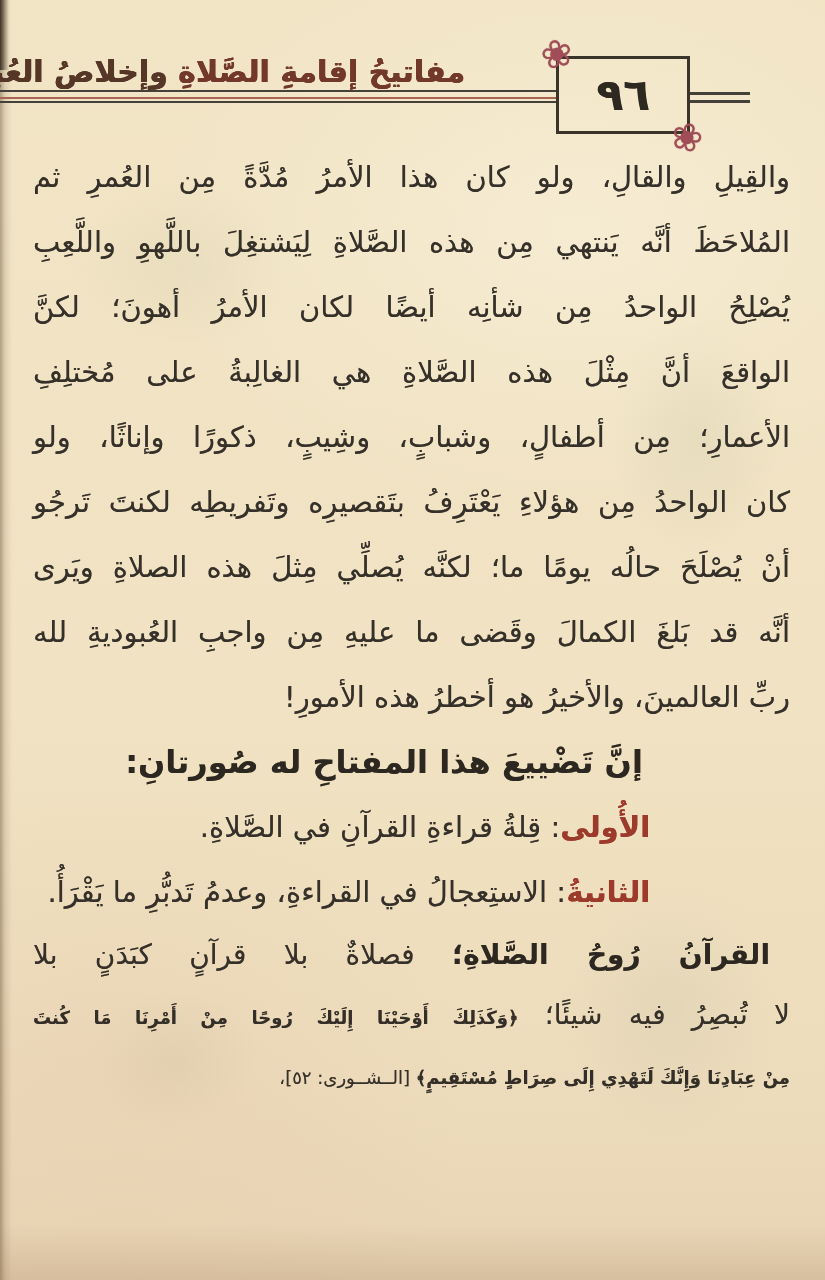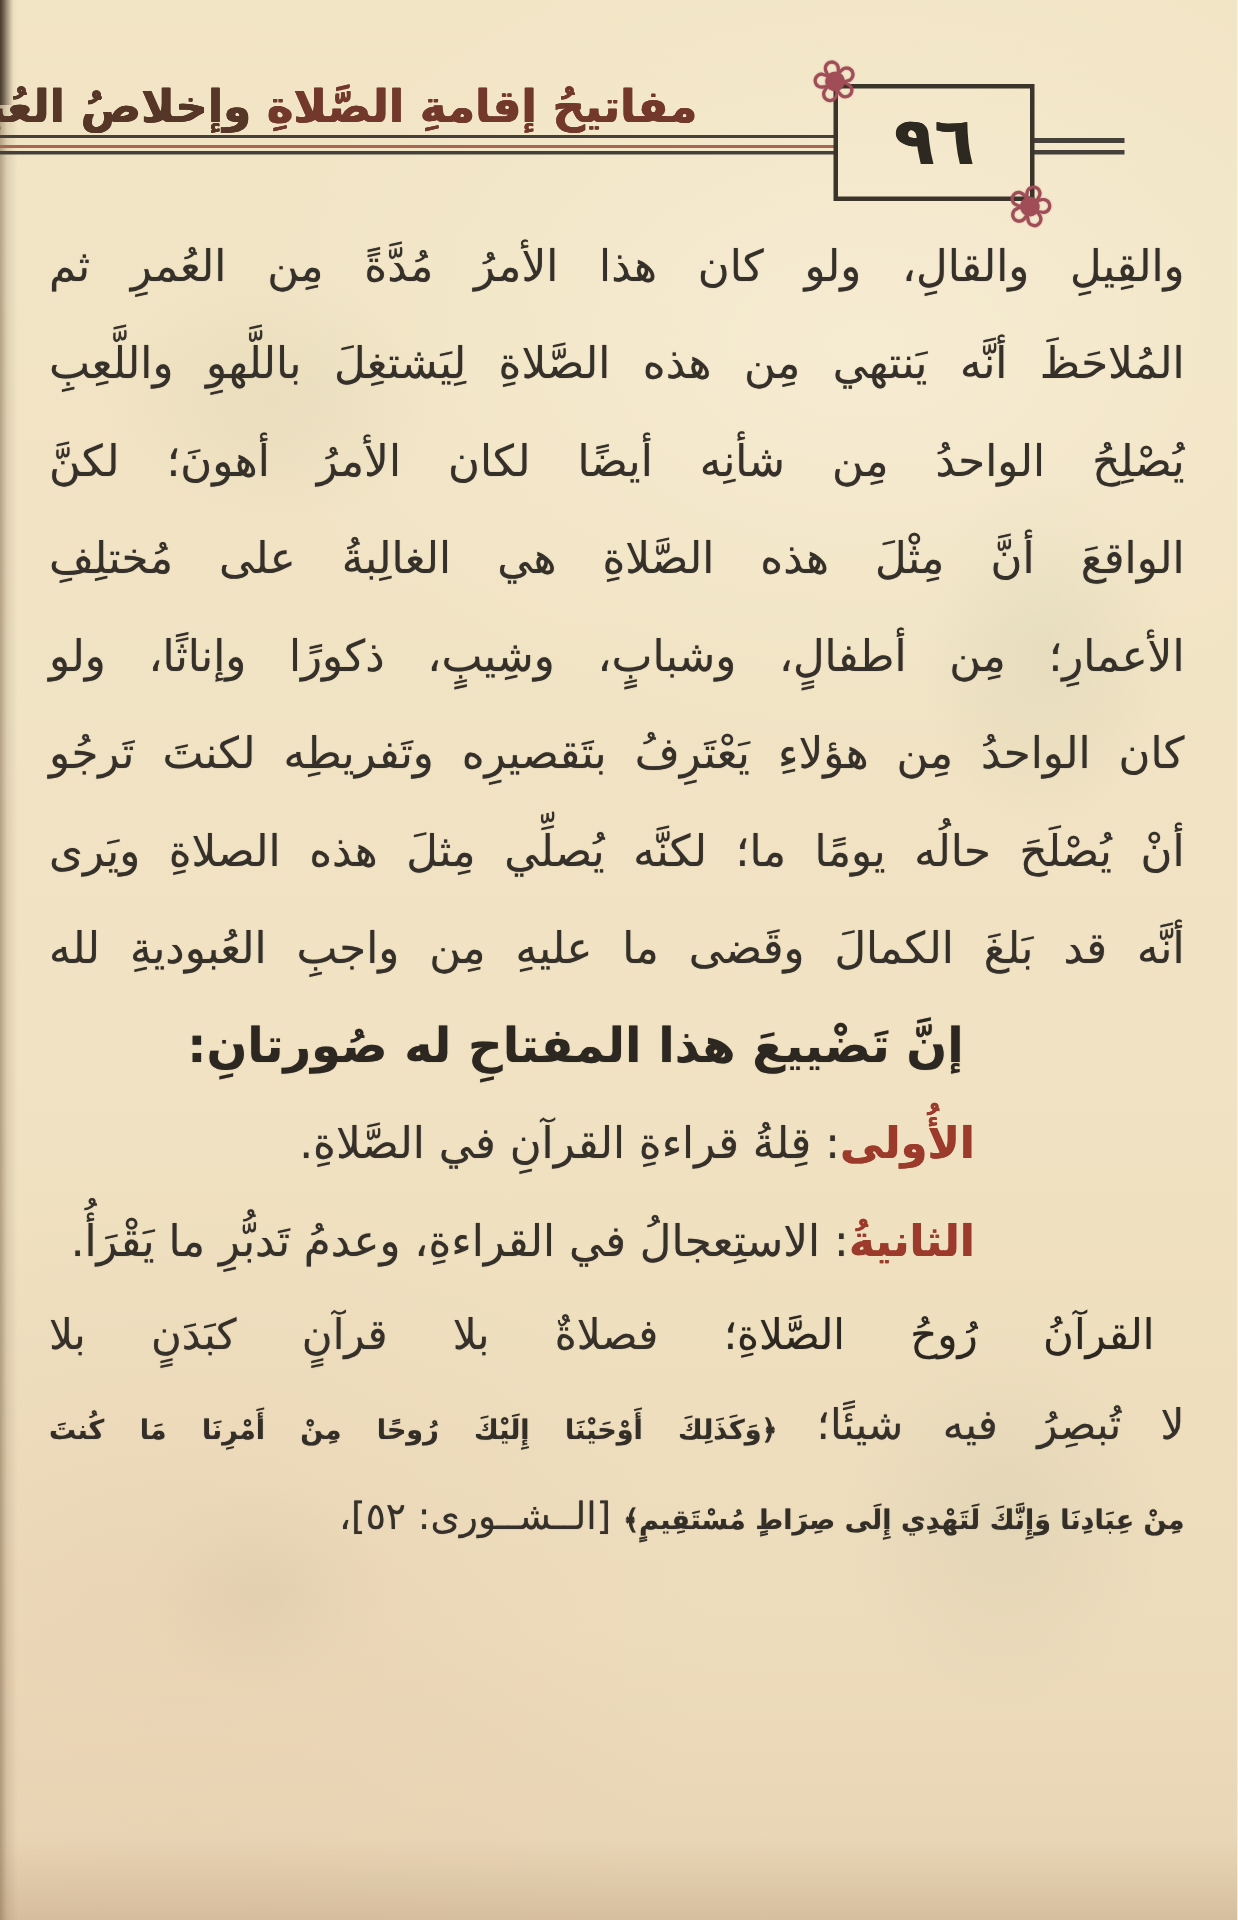--- a/index.html
+++ b/index.html
@@ -63,23 +63,23 @@
     text-shadow:0 0 0.6px rgba(55,45,35,0.55);
   }
   .line{display:block;}
   .p1 .line{height:65px;line-height:65px;font-size:29px;}
   .jl{text-align:justify;text-align-last:justify;}
   .el{text-align:right;}
   .p2-line{height:65px;line-height:65px;font-size:32px;font-weight:bold;color:#2c2720;padding-right:55px;text-align:center;}
   .label-line{height:65px;line-height:65px;font-size:29px;padding-right:140px;text-align:right;}
   .label-red{color:#9c3a2c;font-weight:bold;text-shadow:0.4px 0 0 currentColor;}
   .p5 .line{height:60px;line-height:60px;font-size:28px;}
-  .bold-seg{font-weight:normal;color:#2c2720;}
+  .bold-seg{font-weight:bold;color:#2c2720;}
   .quran{font-size:18px;font-weight:bold;color:#332e27;}
-  .citation{font-size:25px;}
+  .citation{font-size:18px;}
 </style>
 </head>
 <body>
 
 <div class="page">
 
   <div class="left-edge"></div>
   <div class="left-edge-top"></div>
   <div class="stain s1"></div>
   <div class="stain s2"></div>
@@ -101,20 +101,21 @@
 
     <div class="p1">
       <div class="line jl">والقِيلِ والقالِ، ولو كان هذا الأمرُ مُدَّةً مِن العُمرِ ثم</div>
       <div class="line jl">المُلاحَظَ أنَّه يَنتهي مِن هذه الصَّلاةِ لِيَشتغِلَ باللَّهوِ واللَّعِبِ</div>
       <div class="line jl">يُصْلِحُ الواحدُ مِن شأنِه أيضًا لكان الأمرُ أهونَ؛ لكنَّ</div>
       <div class="line jl">الواقعَ أنَّ مِثْلَ هذه الصَّلاةِ هي الغالِبةُ على مُختلِفِ</div>
       <div class="line jl">الأعمارِ؛ مِن أطفالٍ، وشبابٍ، وشِيبٍ، ذكورًا وإناثًا، ولو</div>
       <div class="line jl">كان الواحدُ مِن هؤلاءِ يَعْتَرِفُ بتَقصيرِه وتَفريطِه لكنتَ تَرجُو</div>
       <div class="line jl">أنْ يُصْلَحَ حالُه يومًا ما؛ لكنَّه يُصلِّي مِثلَ هذه الصلاةِ ويَرى</div>
       <div class="line jl">أنَّه قد بَلغَ الكمالَ وقَضى ما عليهِ مِن واجبِ العُبوديةِ لله</div>
+      <div class="line el">ربِّ العالمينَ، والأخيرُ هو أخطرُ هذه الأمورِ!</div>
     </div>
 
     <div class="p2-line">إنَّ تَضْييعَ هذا المفتاحِ له صُورتانِ:</div>
 
     <div class="label-line">
       <span class="label-red">الأُولى</span><span>: قِلةُ قراءةِ القرآنِ في الصَّلاةِ.</span>
     </div>
 
     <div class="label-line">
       <span class="label-red">الثانيةُ</span><span>: الاستِعجالُ في القراءةِ، وعدمُ تَدبُّرِ ما يَقْرَأُ.</span>

